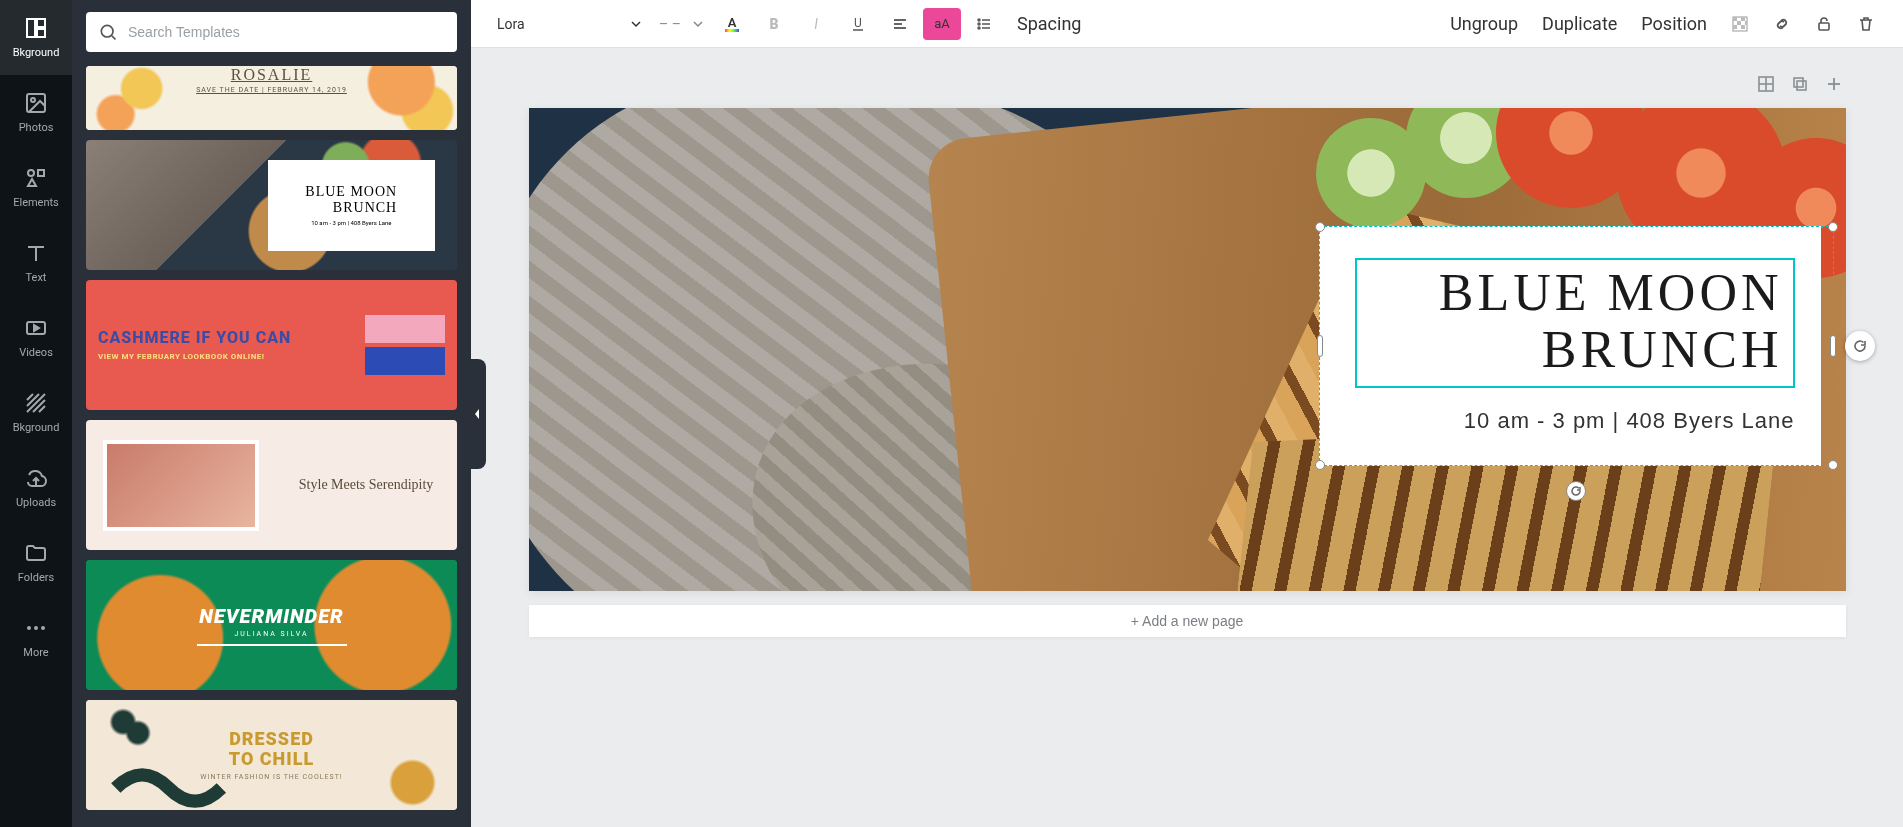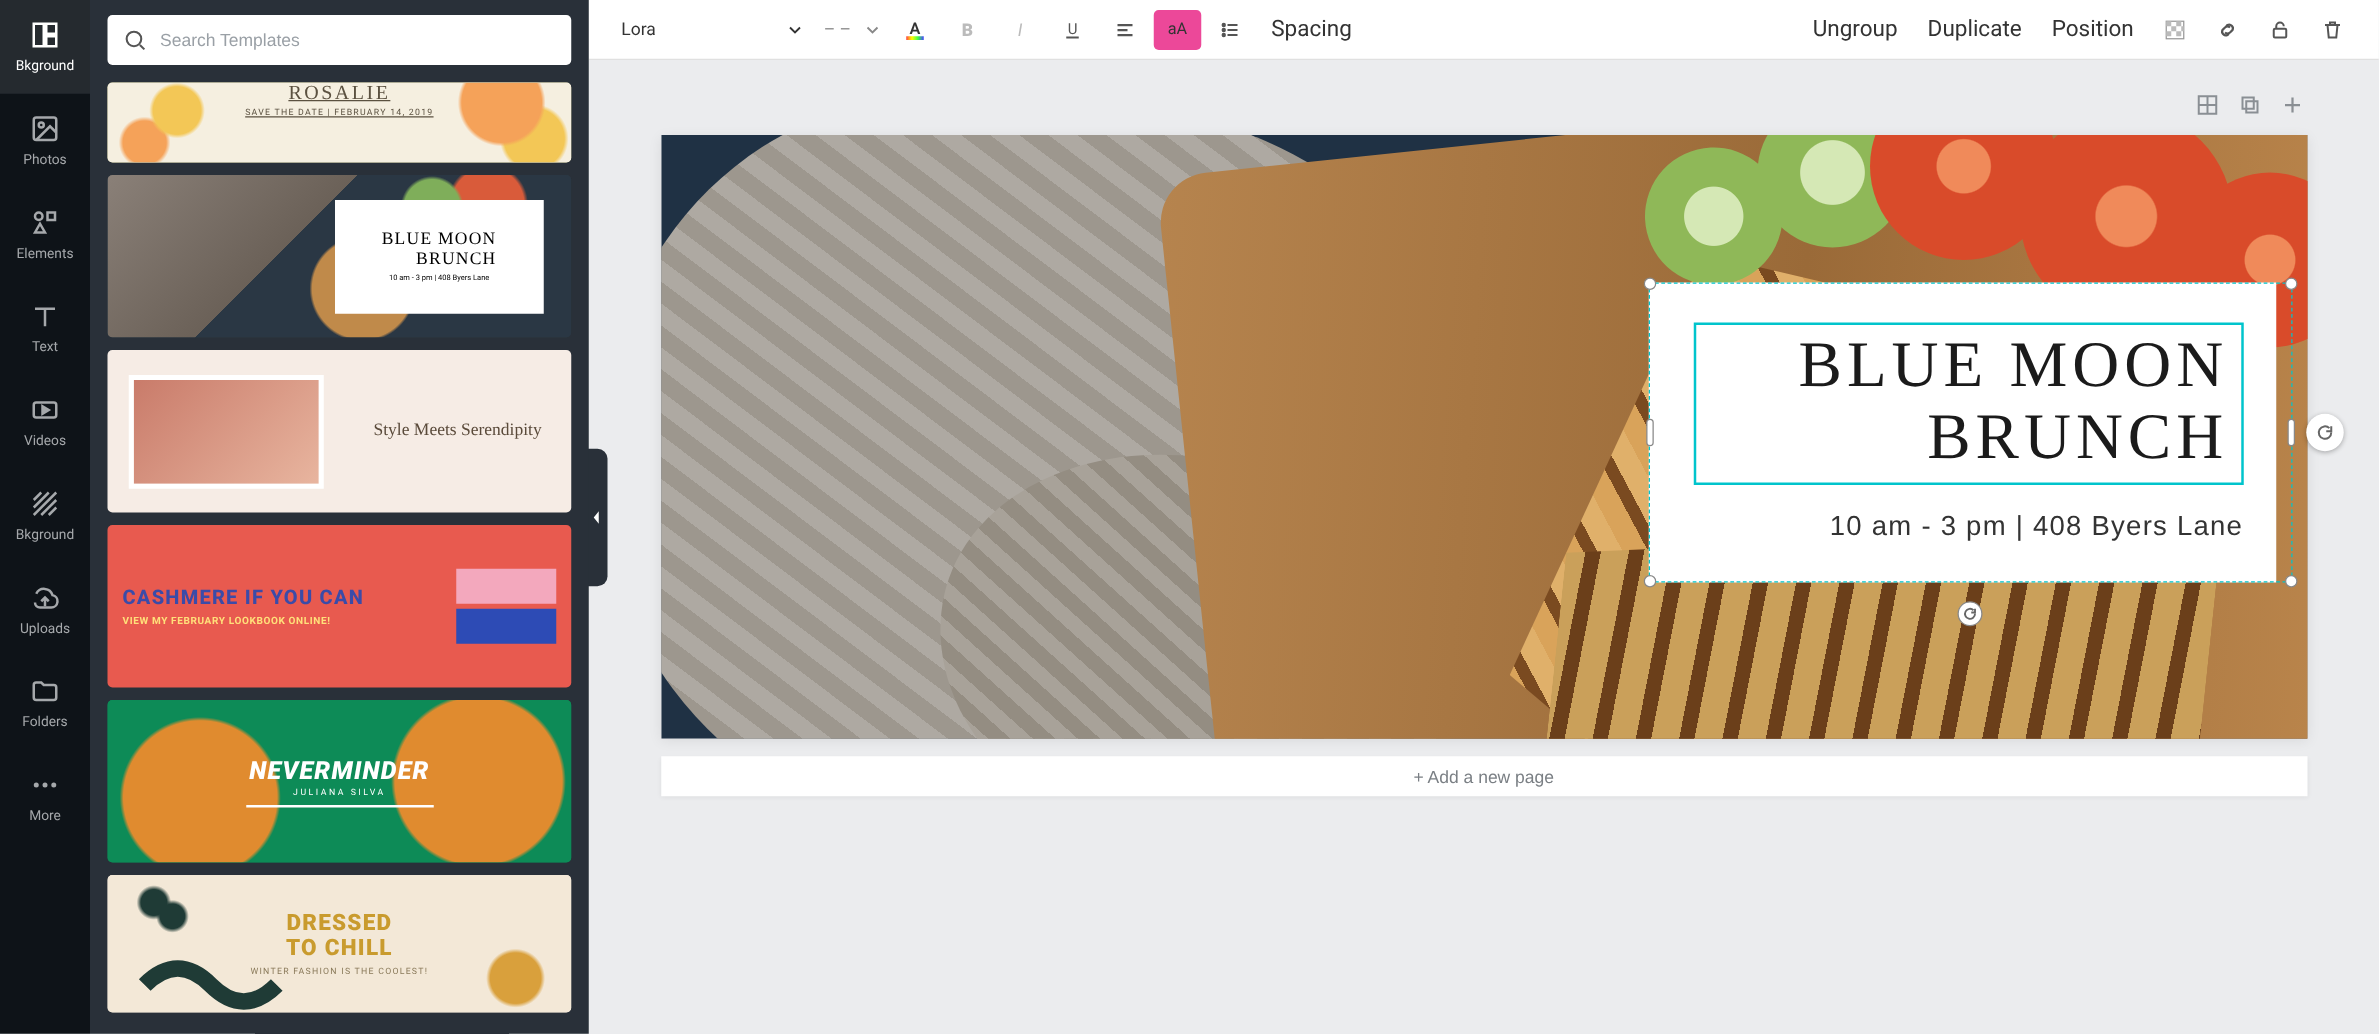--- a/index.html
+++ b/index.html
@@ -175,34 +175,34 @@
         radial-gradient(circle at 70% 20%, #7fae5a 8%, transparent 9%),
         radial-gradient(circle at 82% 18%, #d95b3a 9%, transparent 10%),
         radial-gradient(circle at 55% 70%, #c08a4a 18%, transparent 19%),
         #2a3744;"></div>
       <div class="tpl2-card" style="position:relative;">
         <div style="font-family: Georgia, serif; font-size:14px; letter-spacing:1px; text-align:right; line-height:1.1;">BLUE MOON<br>BRUNCH</div>
         <div style="font-size:6px; margin-top:4px;">10 am - 3 pm | 408 Byers Lane</div>
       </div>
     </div>
 
-    <div class="tpl tpl3">
-      <div style="width:42%; height:70%; background:linear-gradient(135deg,#c97b6a,#e8b59f); border:4px solid #fff;"></div>
-      <div style="font-family: cursive; font-size:14px; color:#5a4a3a; width:40%; text-align:center;">Style Meets Serendipity</div>
-    </div>
-
     <div class="tpl tpl4">
       <div style="flex:1;">
         <div style="color:#3b4ba8; font-weight:800; font-size:16px; line-height:1; letter-spacing:1px;">CASHMERE IF YOU CAN</div>
         <div style="color:#ffe07a; font-size:8px; font-weight:700; margin-top:6px; letter-spacing:0.5px;">VIEW MY FEBRUARY LOOKBOOK ONLINE!</div>
       </div>
       <div style="width:80px; display:flex; flex-direction:column; gap:4px;">
         <div style="height:28px; background:#f3a8bd;"></div>
         <div style="height:28px; background:#2d4bb5;"></div>
       </div>
+    </div>
+
+    <div class="tpl tpl3">
+      <div style="width:42%; height:70%; background:linear-gradient(135deg,#c97b6a,#e8b59f); border:4px solid #fff;"></div>
+      <div style="font-family: cursive; font-size:14px; color:#5a4a3a; width:40%; text-align:center;">Style Meets Serendipity</div>
     </div>
 
     <div class="tpl tpl5">
       <div style="position:absolute; inset:0; background:
         radial-gradient(circle at 20% 60%, #e08b2f 20%, transparent 21%),
         radial-gradient(circle at 80% 50%, #e08b2f 22%, transparent 23%),
         #0d8b57;"></div>
       <div style="position:relative; text-align:center;">
         <div style="font-weight:900; font-size:20px; letter-spacing:1px; font-style:italic;">NEVERMINDER</div>
         <div style="font-size:7px; letter-spacing:2px; margin-top:2px;">JULIANA SILVA</div>

